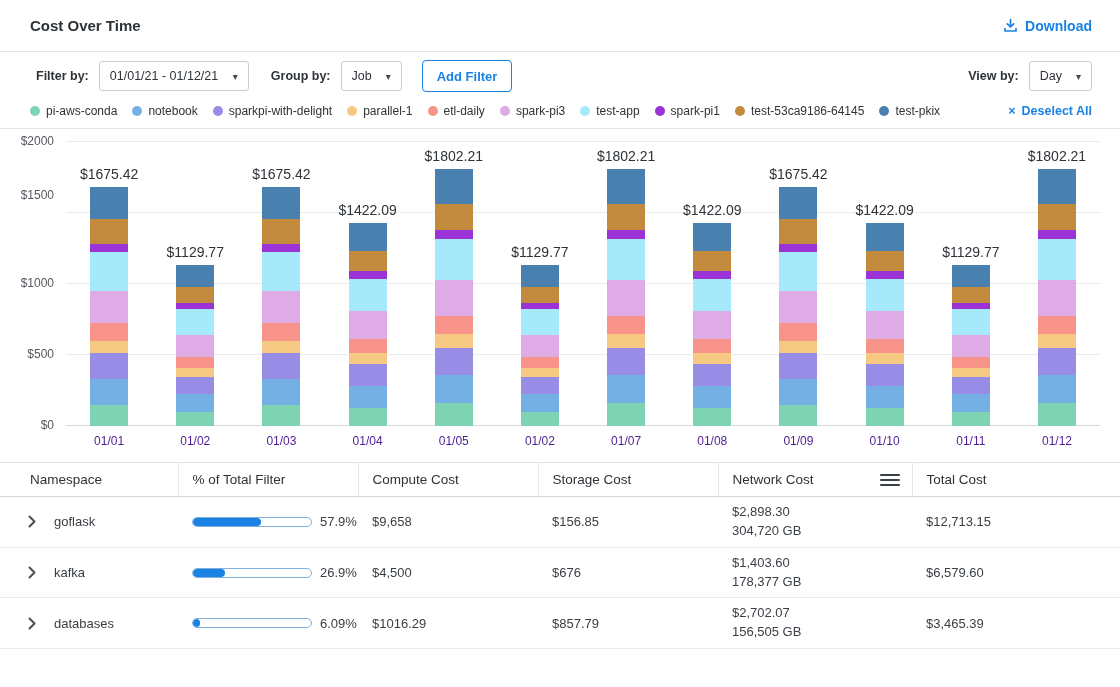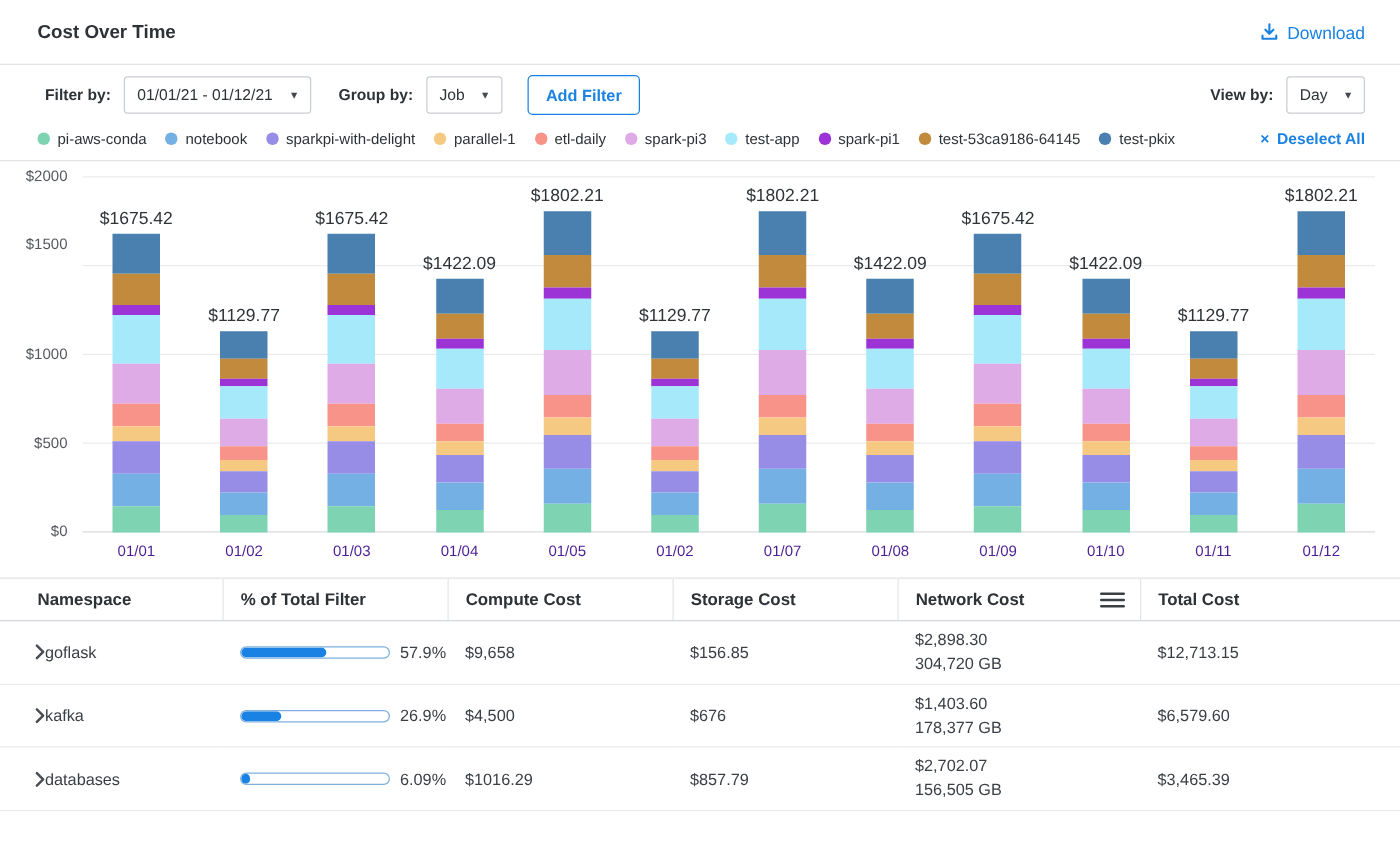--- a/index.html
+++ b/index.html
@@ -1,21 +1,21 @@
 <!DOCTYPE html>
 <html><head>
 <meta charset="utf-8">
 <style>
   * { box-sizing: border-box; margin: 0; padding: 0; }
   html,body { width: 1120px; height: 687px; }
   body { font-family: "Liberation Sans", sans-serif; background: #fff; color: #2e3338; overflow: hidden; }
 
   .header { height: 52px; display: flex; align-items: center; justify-content: space-between; padding: 0 28px 0 30px; border-bottom: 1px solid #e2e4e8; }
   .page-title { font-size: 15px; font-weight: 700; color: #2d3237; }
-  .download { display: flex; align-items: center; gap: 7px; color: #1a82e2; font-size: 14px; font-weight: 400; cursor: pointer; text-decoration: none; }
+  .download { display: flex; align-items: center; gap: 7px; color: #1a82e2; font-size: 14px; font-weight: 700; cursor: pointer; text-decoration: none; }
 
   .filter-bar { display: flex; align-items: center; padding: 8px 28px 6px 36px; }
   .flabel { font-size: 12.5px; font-weight: 700; margin-right: 10px; white-space: nowrap; }
   .select { display: flex; align-items: center; justify-content: space-between; gap: 14px; border: 1px solid #c9ced4; border-radius: 3px; background: #fff; padding: 0 10px; height: 30px; font-size: 12.5px; cursor: pointer; white-space: nowrap; }
   .select .chev { font-size: 10px; color: #44484e; }
   .select.date { width: 150px; margin-right: 22px; }
   .select.small { min-width: 60px; }
   .add-filter { margin-left: 20px; border: 1px solid #1a82e2; color: #1a82e2; background: #fff; border-radius: 4px; height: 32px; padding: 0 14px; font-size: 13px; font-weight: 700; font-family: inherit; cursor: pointer; }
   .view-by { margin-left: auto; display: flex; align-items: center; }
 
@@ -36,26 +36,26 @@
   .bar-col { flex: 1; display: flex; flex-direction: column; justify-content: flex-end; align-items: center; }
   .bar-total { font-size: 14px; margin-bottom: 5px; white-space: nowrap; color: #2e3338; }
   .bar-stack { width: 38px; display: flex; flex-direction: column-reverse; }
   .seg { width: 100%; }
   .x-axis { display: flex; padding-top: 8px; padding-bottom: 4px; }
   .x-spacer { width: 50px; flex: none; }
   .x-labels { flex: 1; display: flex; }
   .x-label { flex: 1; text-align: center; font-size: 12px; color: #4c1d95; }
 
   .cost-table { width: 100%; border-collapse: collapse; margin-top: 10px; border-top: 1px solid #dfe2e6; table-layout: fixed; }
-  .cost-table th { text-align: left; font-size: 13.5px; font-weight: 700; color: #2d3237; padding: 9px 14px; border-bottom: 1px solid #d4d7db; border-right: 1px solid #e4e6ea; position: relative; white-space: nowrap; }
+  .cost-table th { text-align: left; font-size: 13.5px; font-weight: 400; color: #2d3237; padding: 9px 14px; border-bottom: 1px solid #d4d7db; border-right: 1px solid #e4e6ea; position: relative; white-space: nowrap; }
   .cost-table th:last-child { border-right: none; }
   .cost-table th:first-child { padding-left: 30px; }
   .cost-table td { padding: 6px 14px; border-bottom: 1px solid #e9ebed; font-size: 13px; color: #3a3f45; vertical-align: middle; height: 50px; }
   .cost-table td:first-child { padding-left: 28px; }
-  .ns-cell { display: flex; align-items: center; gap: 0; }
+  .ns-cell { display: flex; align-items: center; gap: 18px; }
   .rowchev { display: flex; align-items: center; cursor: pointer; }
   .pct-cell { display: flex; align-items: center; gap: 8px; }
   .track { width: 120px; height: 10px; border: 1px solid #7fb0dd; border-radius: 6px; background: #fff; overflow: hidden; flex: none; }
   .fill { height: 100%; background: #1a82e2; border-radius: 5px; }
   .net-line { line-height: 1.45; }
   .hamburger { position: absolute; right: 12px; top: 50%; transform: translateY(-50%); cursor: pointer; display: flex; }
 </style>
 </head>
 <body>
 

